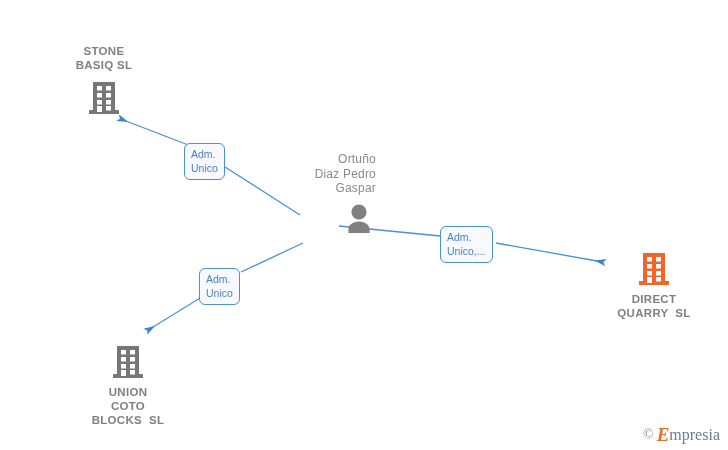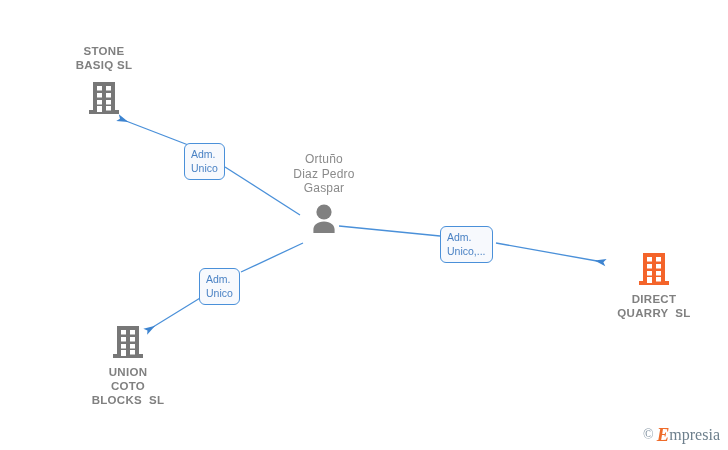--- a/index.html
+++ b/index.html
@@ -130,21 +130,21 @@
         <rect x="10" y="13" width="5" height="4.5" fill="#ffffff"></rect>
         <rect x="19" y="13" width="5" height="4.5" fill="#ffffff"></rect>
         <rect x="10" y="20" width="5" height="4.5" fill="#ffffff"></rect>
         <rect x="19" y="20" width="5" height="4.5" fill="#ffffff"></rect>
         <rect x="19" y="26" width="5" height="4.5" fill="#ffffff"></rect>
         <rect x="10" y="26" width="5" height="6" fill="#ffffff"></rect>
       </svg>
     </span>
   </div>
 
-  <div class="node" style="left:264px; top:152px; width:120px;">
+  <div class="node" style="left:256px; top:152px; width:120px;text-align:right;">
     <div class="person-label">Ortuño
 Diaz Pedro
 Gaspar</div>
     <span class="icon-wrap">
       <svg width="34" height="32" viewBox="0 0 34 32" xmlns="http://www.w3.org/2000/svg" style="margin-top:7px;">
         <circle cx="17" cy="9" r="7.6" fill="#808080"></circle>
         <path d="M17 18.4c-6.6 0-10.6 3.6-10.6 8.2V30h21.2v-3.4c0-4.6-4-8.2-10.6-8.2z" fill="#808080"></path>
       </svg>
     </span>
   </div>
@@ -161,21 +161,21 @@
         <rect x="10" y="20" width="5" height="4.5" fill="#ffffff"></rect>
         <rect x="19" y="20" width="5" height="4.5" fill="#ffffff"></rect>
         <rect x="19" y="26" width="5" height="4.5" fill="#ffffff"></rect>
         <rect x="10" y="26" width="5" height="6" fill="#ffffff"></rect>
       </svg>
     </span>
     <div class="node-label" style="margin-top:5px;">DIRECT
 QUARRY  SL</div>
   </div>
 
-  <div class="node" style="left:68px; top:324px; width:120px;">
+  <div class="node" style="left:68px; top:344px; width:120px;">
     <span class="icon-wrap">
       <svg width="34" height="36" viewBox="0 0 34 36" xmlns="http://www.w3.org/2000/svg">
         <rect x="6" y="2" width="22" height="30" fill="#777777"></rect>
         <rect x="2" y="30" width="30" height="4" fill="#777777"></rect>
         <rect x="10" y="6" width="5" height="4.5" fill="#ffffff"></rect>
         <rect x="19" y="6" width="5" height="4.5" fill="#ffffff"></rect>
         <rect x="10" y="13" width="5" height="4.5" fill="#ffffff"></rect>
         <rect x="19" y="13" width="5" height="4.5" fill="#ffffff"></rect>
         <rect x="10" y="20" width="5" height="4.5" fill="#ffffff"></rect>
         <rect x="19" y="20" width="5" height="4.5" fill="#ffffff"></rect>

